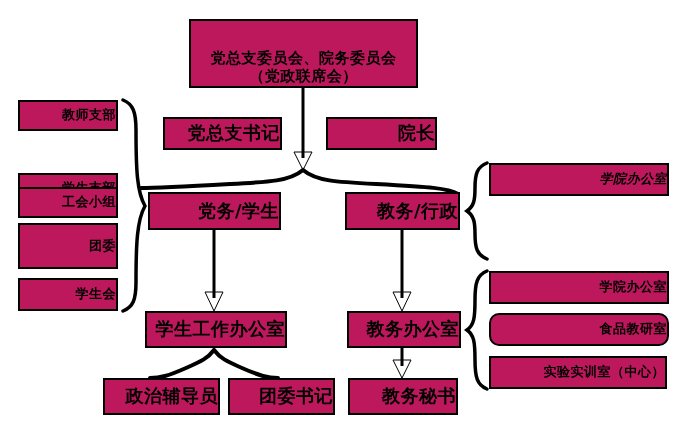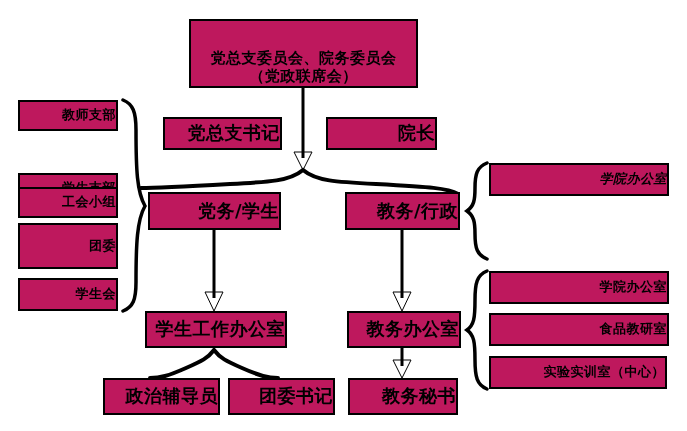--- a/index.html
+++ b/index.html
@@ -139,21 +139,21 @@
     <span>教务/行政</span>
   </div>
 
   <div class="node n-sm" style="left:489px; top:163px; width:180px; height:33px;font-style:italic;">
     <span>学院办公室</span>
   </div>
 
   <div class="node n-sm" style="left:489px; top:271px; width:180px; height:33px;">
     <span>学院办公室</span>
   </div>
-  <div class="node n-sm" style="left:489px; top:313px; width:180px; height:33px;">
+  <div class="node n-sm" style="left:489px; top:313px; width:180px; height:33px;border-radius:10px;">
     <span>食品教研室</span>
   </div>
   <div class="node n-sm" style="left:489px; top:356px; width:178px; height:33px;">
     <span>实验实训室（中心）</span>
   </div>
 
   <div class="node n-md" style="left:145px; top:311px; width:142px; height:37px;">
     <span>学生工作办公室</span>
   </div>
   <div class="node n-md" style="left:347px; top:311px; width:114px; height:37px;">

